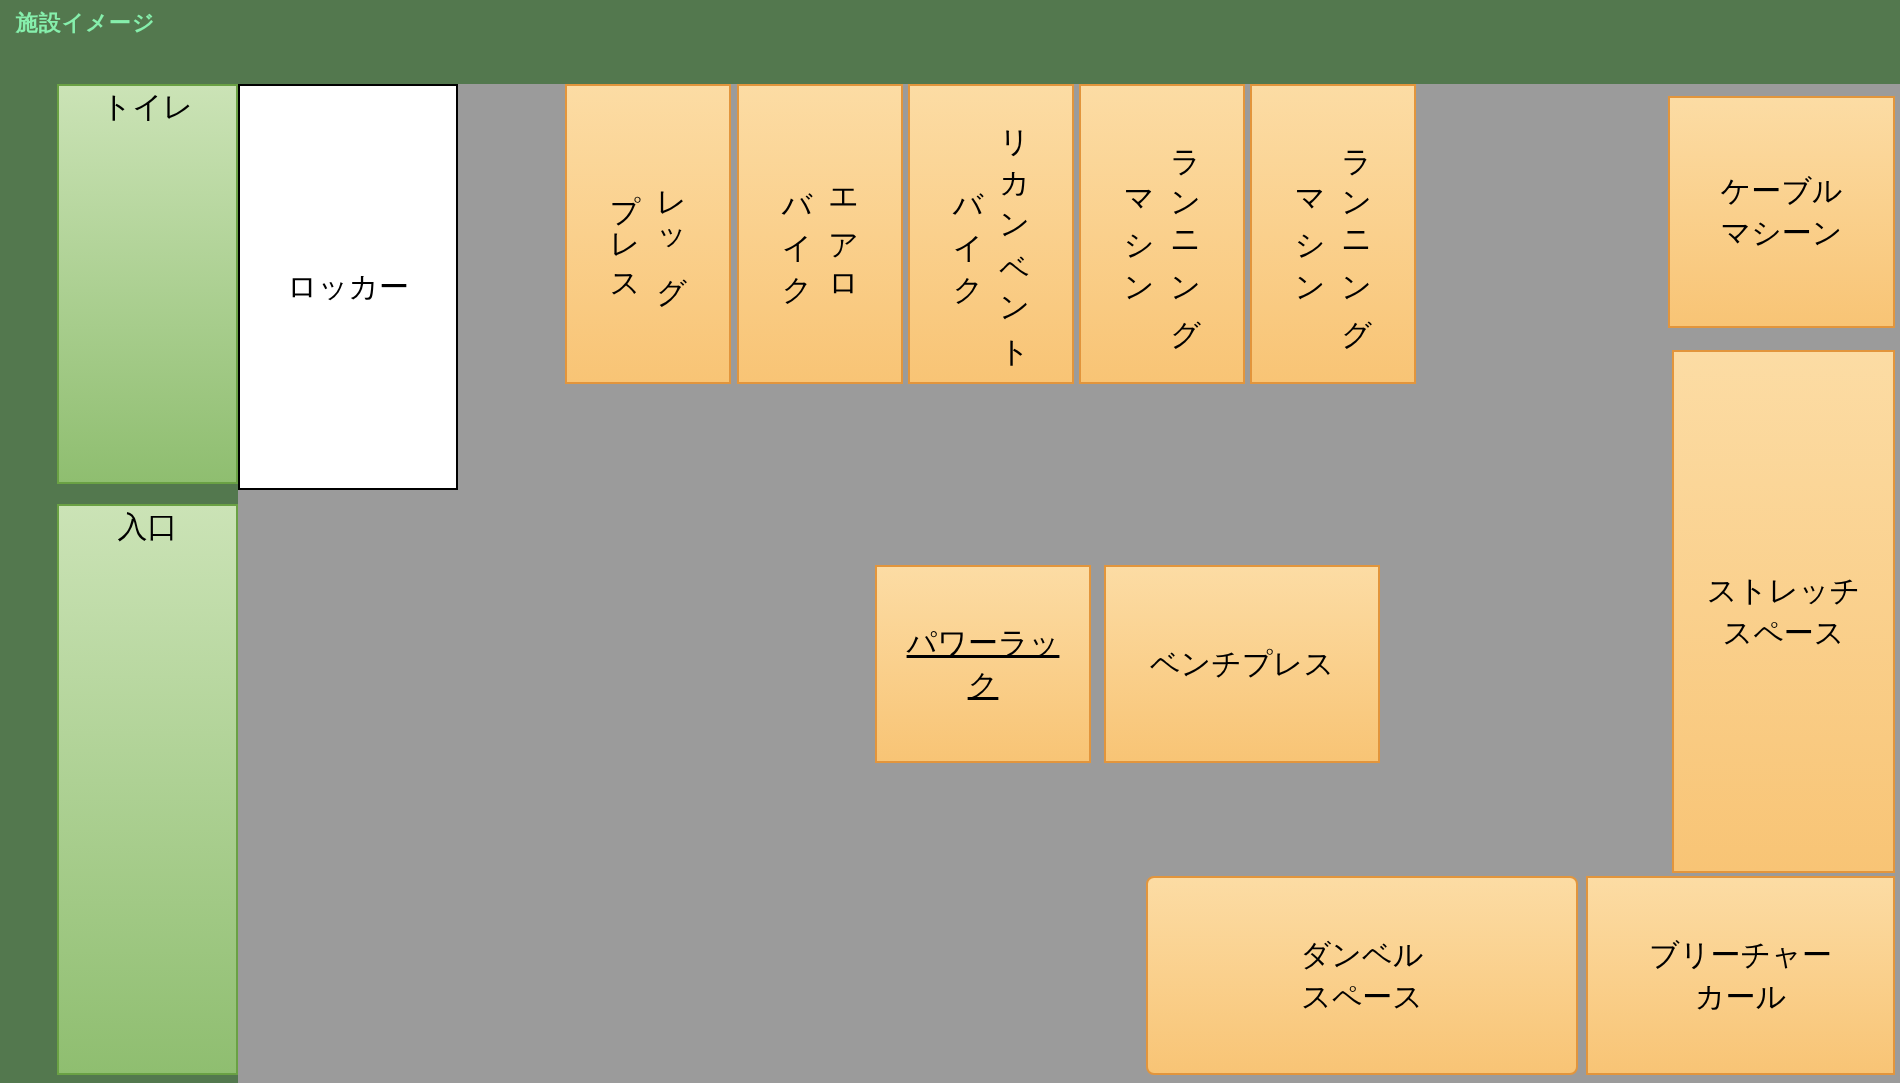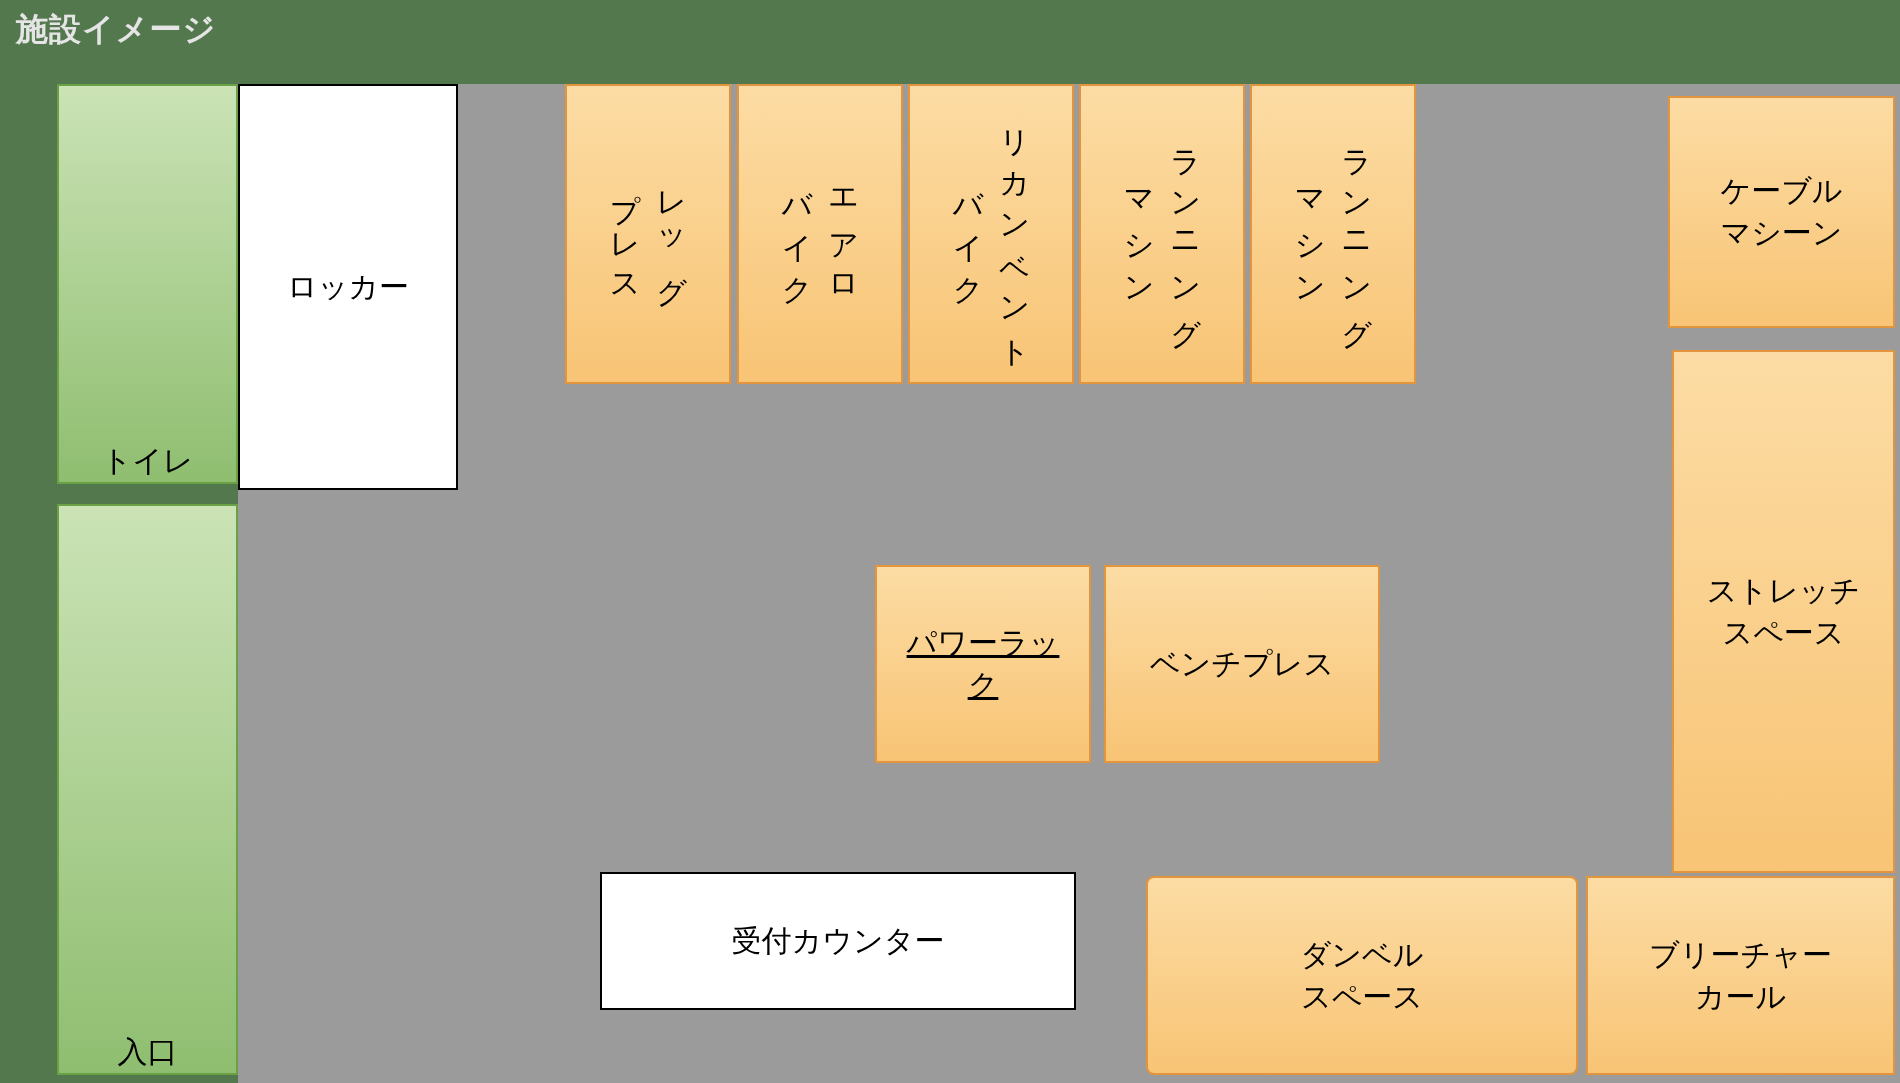--- a/index.html
+++ b/index.html
@@ -10,39 +10,39 @@
     height: 1083px;
     background: #53784e;
     font-family: "Liberation Sans", "DejaVu Sans", sans-serif;
     color: #000;
     overflow: hidden;
   }
   .title {
     position: absolute;
     left: 16px;
     top: 8px;
-    font-size: 32px;
+    font-size: 22px;
     font-weight: bold;
-    color: #e5e5e5;
+    color: #86efac;
     letter-spacing: 1px;
   }
   .floor {
     position: absolute;
     left: 238px;
     top: 84px;
     width: 1662px;
     height: 999px;
     background: #9b9b9b;
   }
   .zone-green {
     position: absolute;
     background: linear-gradient(180deg, #cbe3b6 0%, #8fbe70 100%);
     border: 2px solid #6aa144;
     display: flex;
-    align-items: flex-end;
+    align-items: flex-start;
     justify-content: center;
   }
   .box-white {
     position: absolute;
     background: #ffffff;
     border: 2px solid #000000;
     display: flex;
     align-items: center;
     justify-content: center;
   }
@@ -126,23 +126,20 @@
 
   <div class="equip" style="left:875px; top:565px; width:216px; height:198px;text-decoration:underline;">
     <span class="lbl">パワーラッ
 ク</span>
   </div>
 
   <div class="equip" style="left:1104px; top:565px; width:276px; height:198px;">
     <span class="lbl">ベンチプレス</span>
   </div>
 
-  <div class="box-white" style="left:600px; top:872px; width:476px; height:138px;">
-    <span class="lbl">受付カウンター</span>
-  </div>
 
   <div class="equip" style="left:1146px; top:876px; width:432px; height:199px;border-radius:8px;">
     <span class="lbl">ダンベル
 スペース</span>
   </div>
 
   <div class="equip" style="left:1586px; top:876px; width:309px; height:199px;">
     <span class="lbl">ブリーチャー
 カール</span>
   </div>

